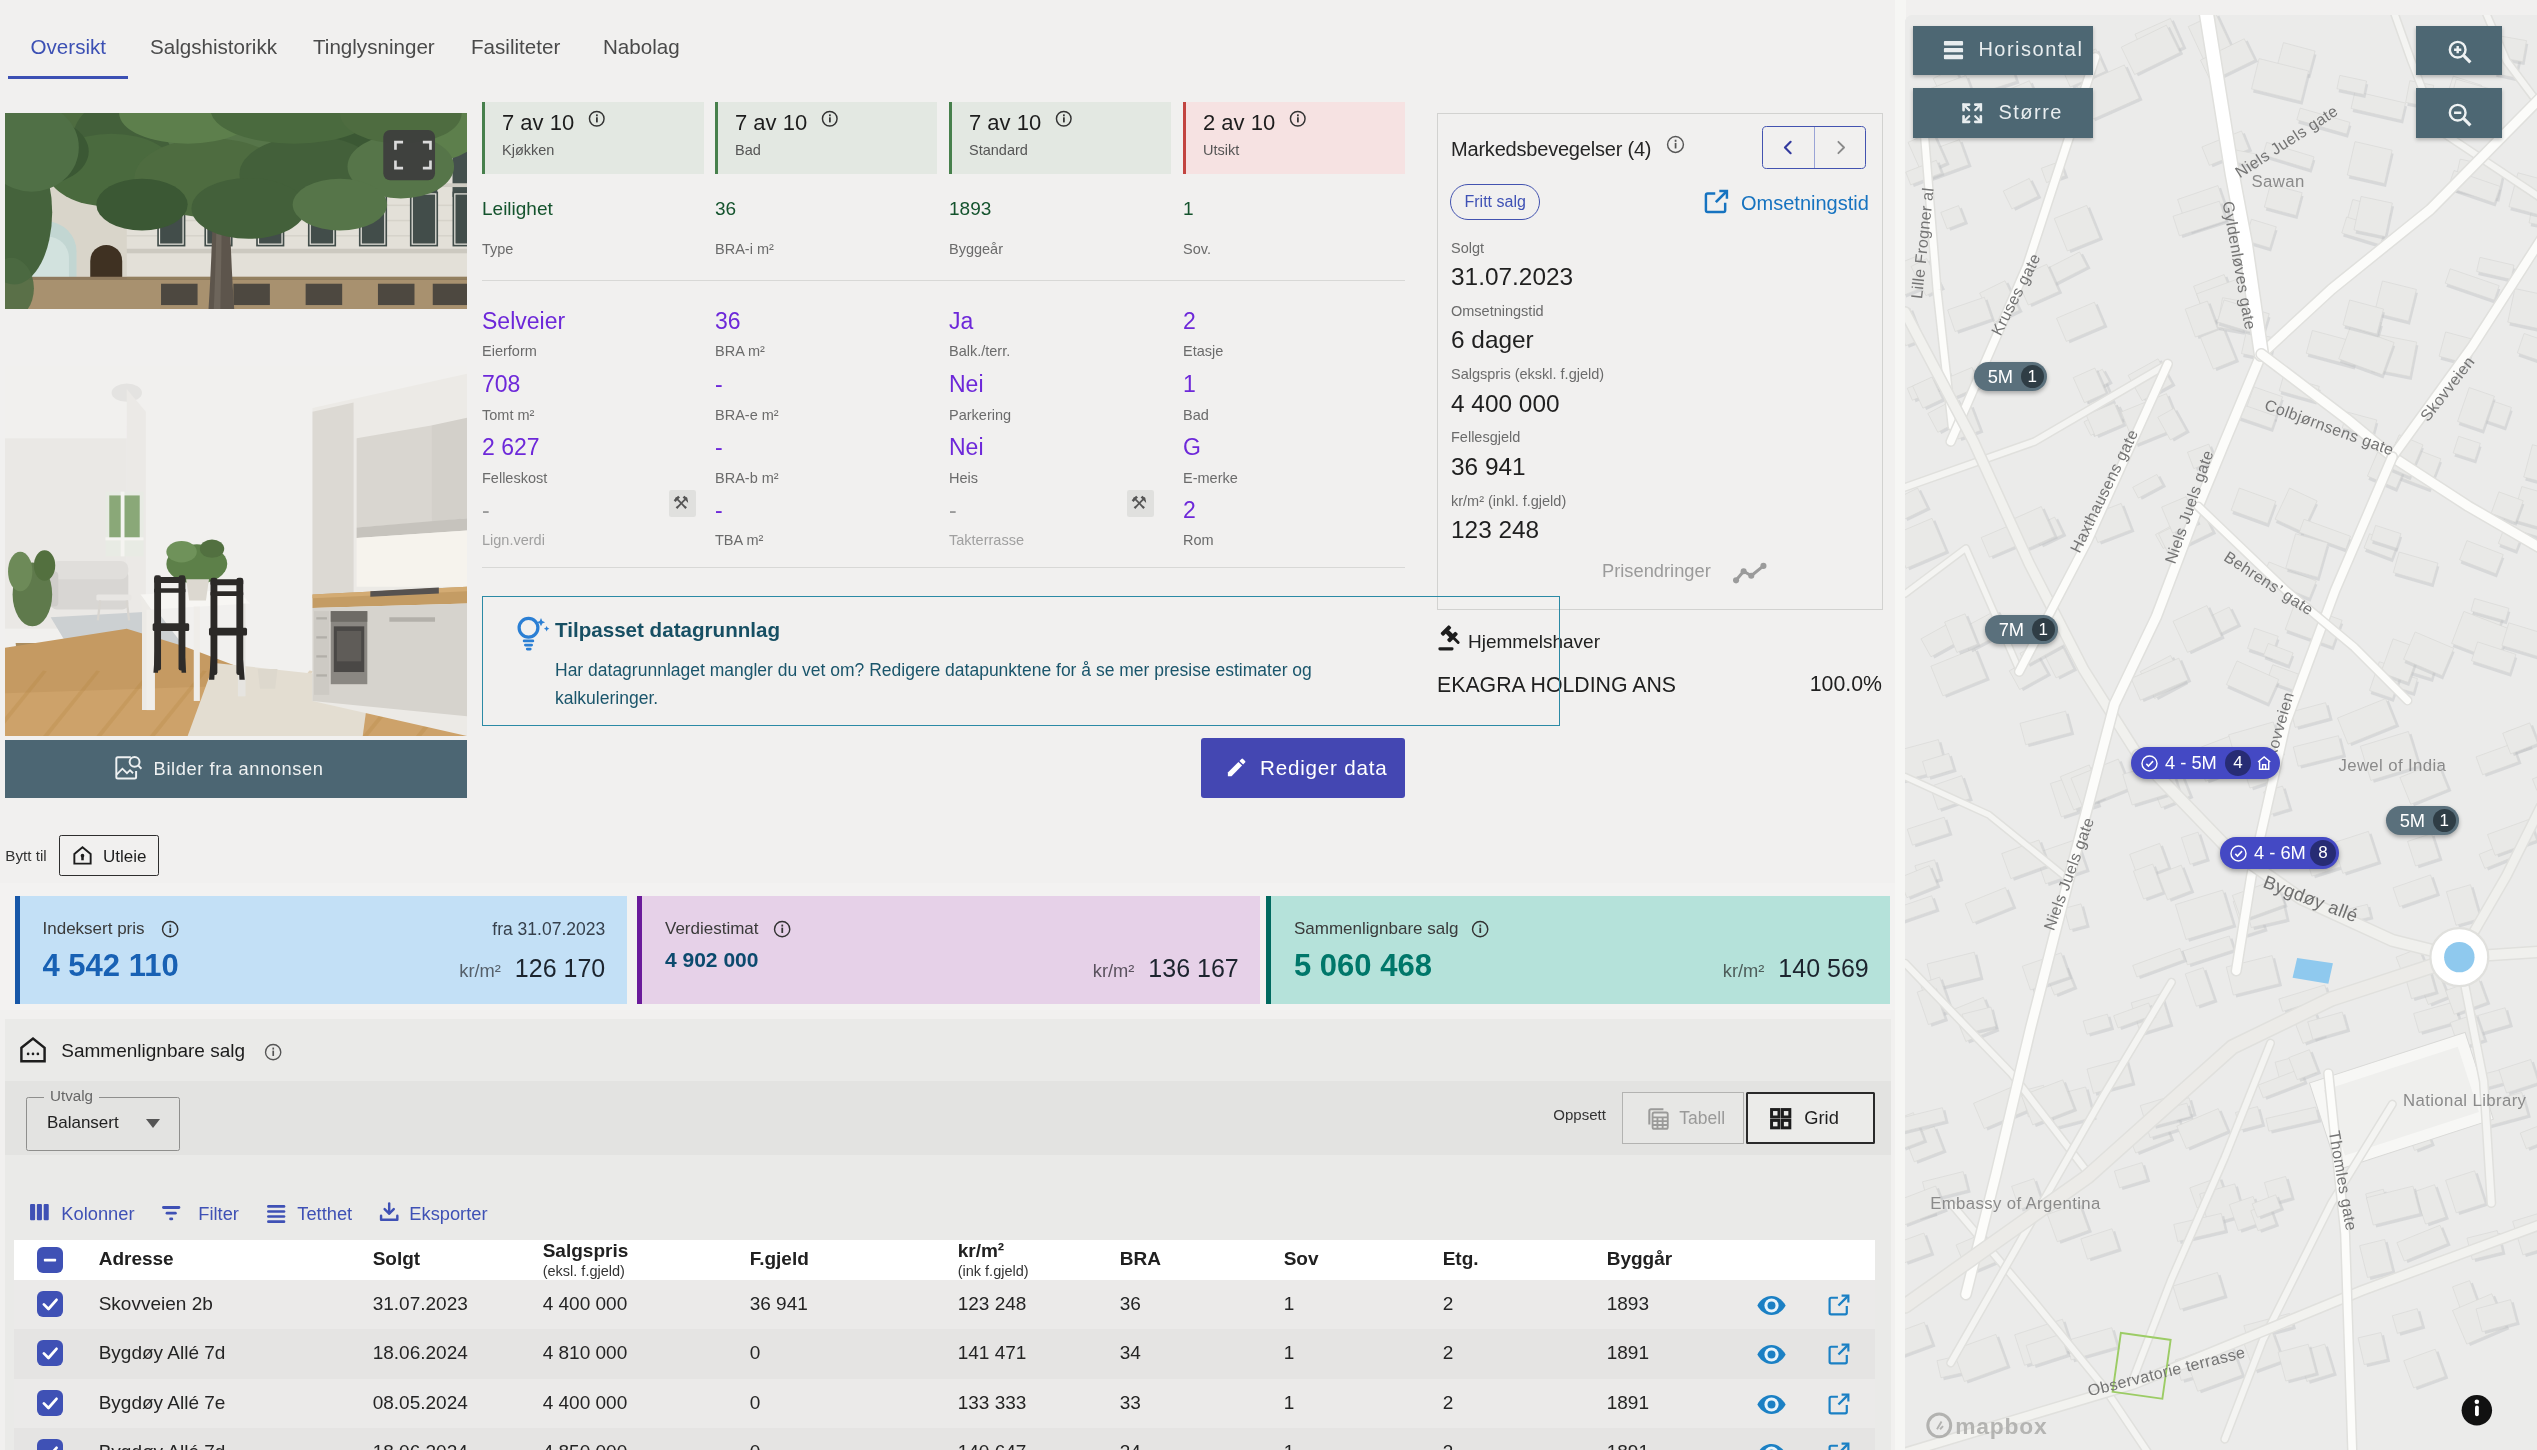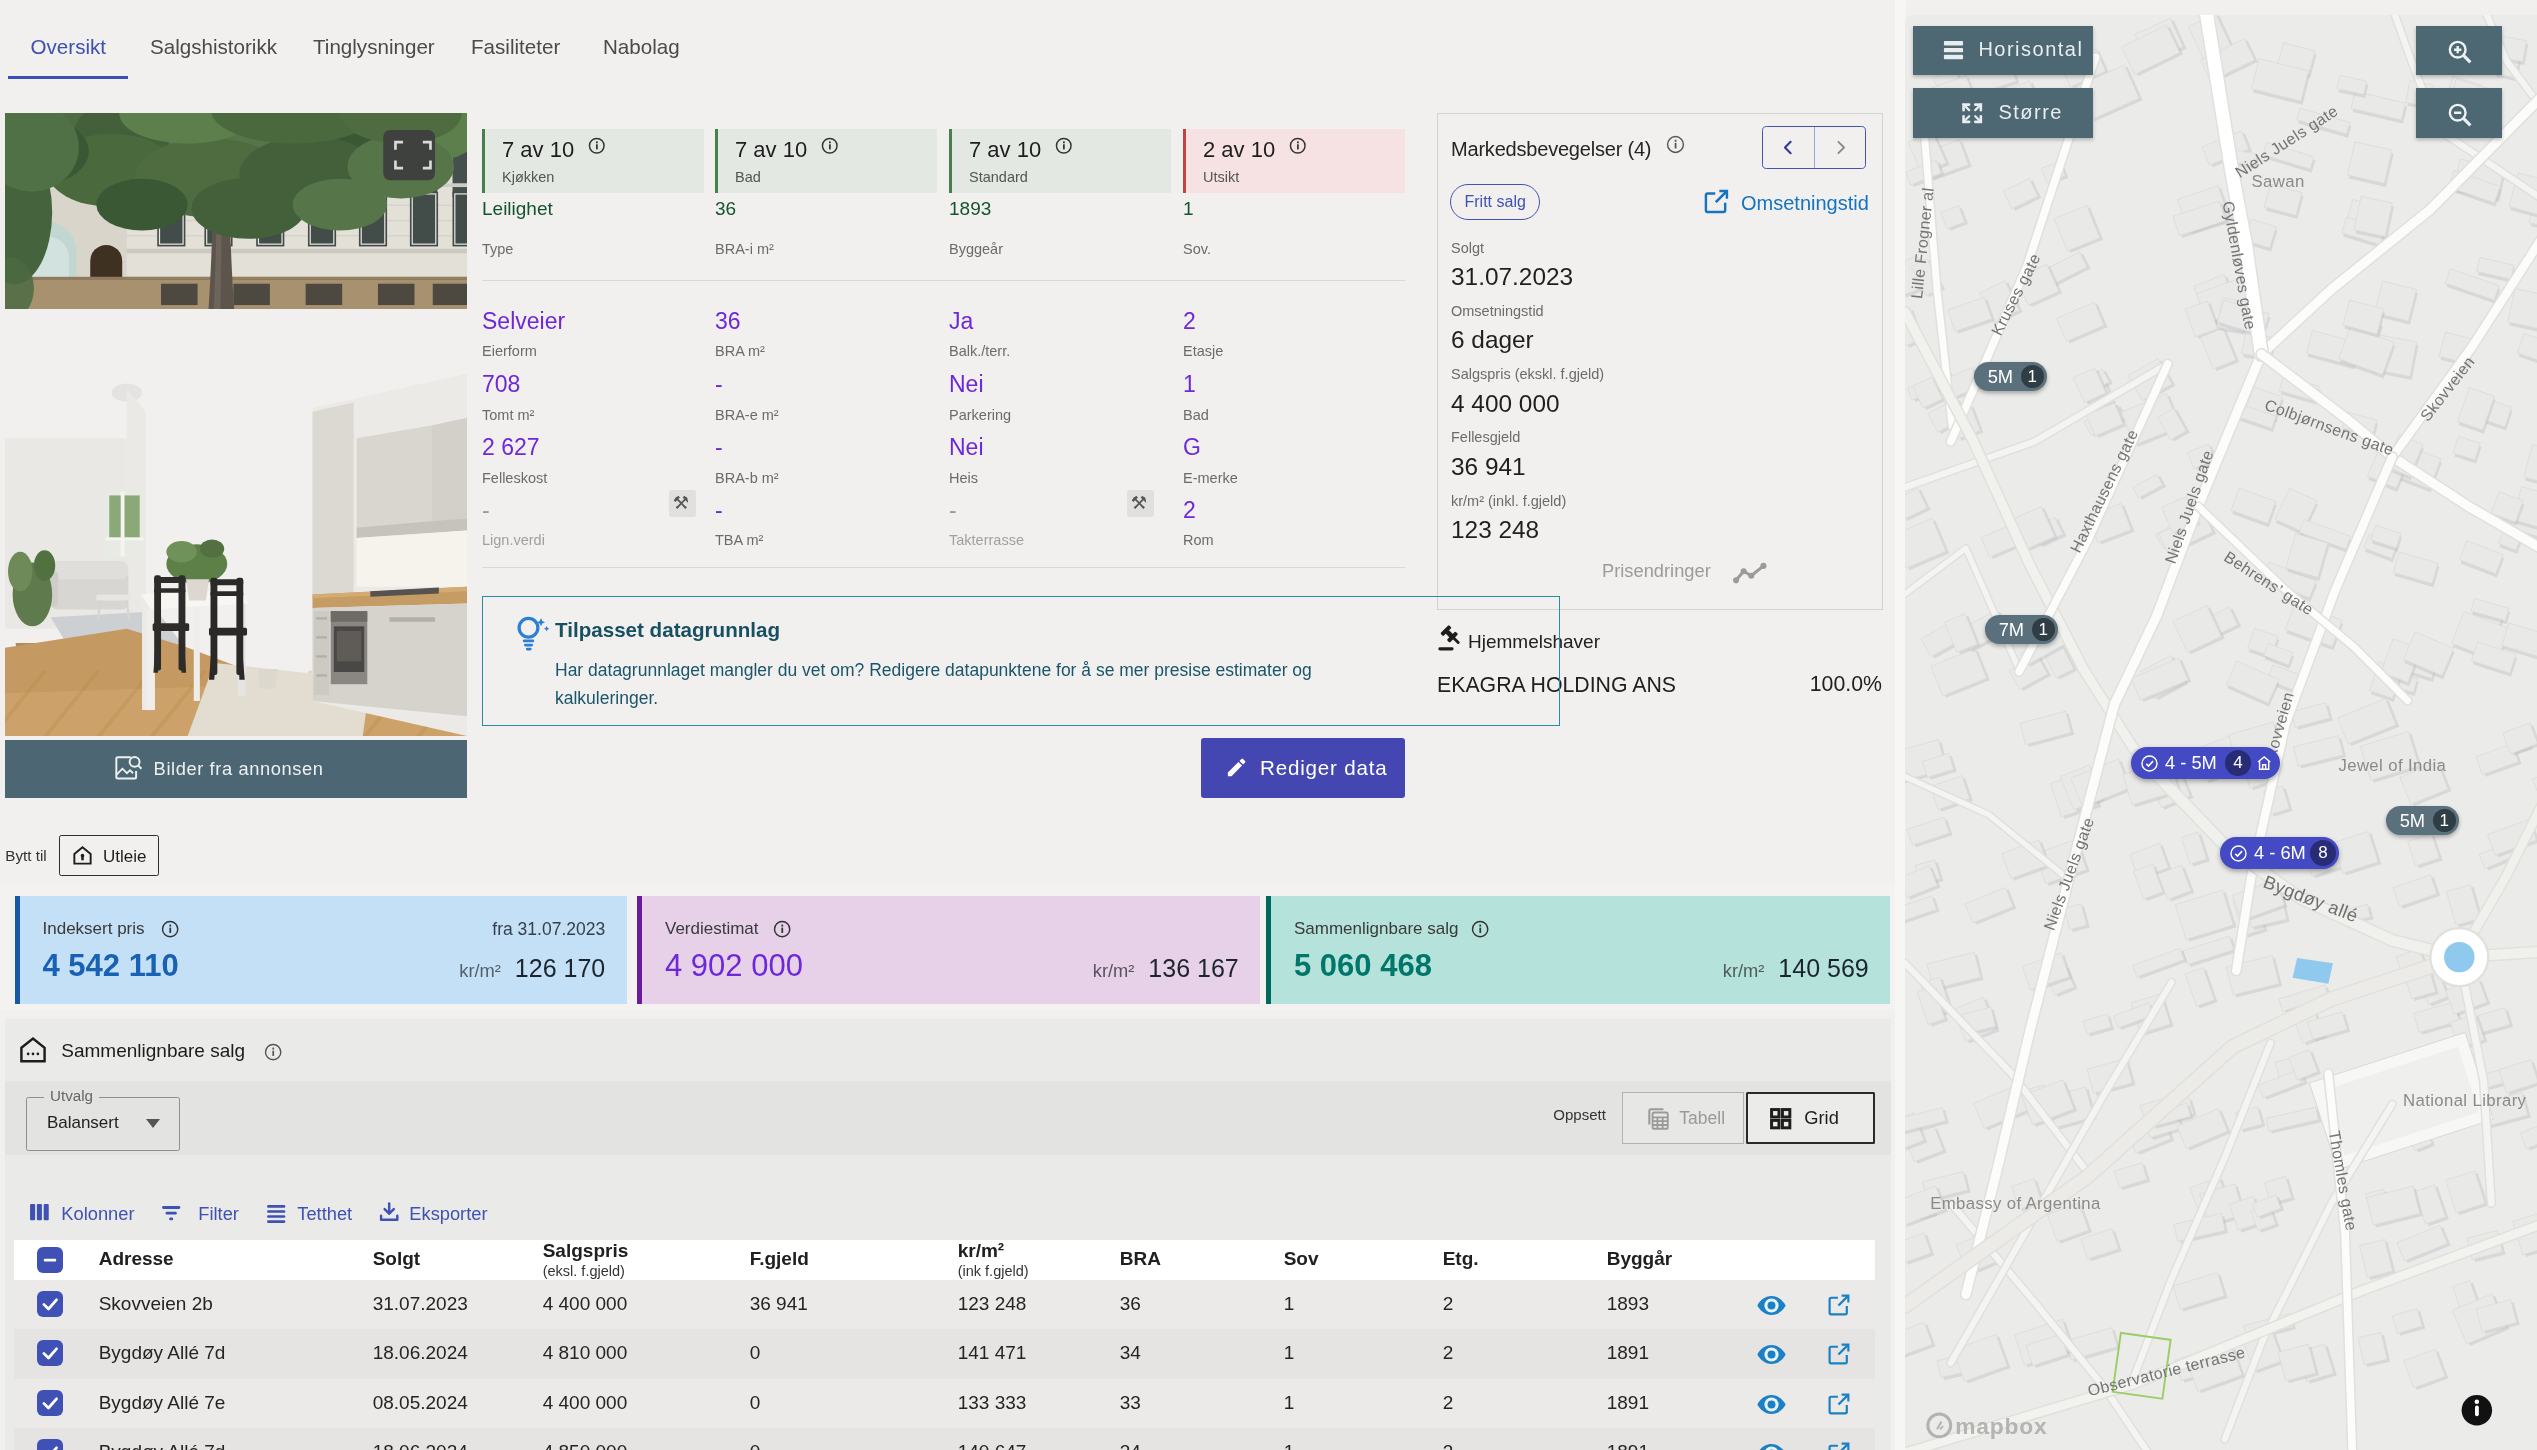--- a/index.html
+++ b/index.html
@@ -1,21 +1,21 @@
 <!DOCTYPE html>
 <html style="font-size:12.2px"><head>
 <meta charset="utf-8">
 <style>
 *{margin:0;padding:0;box-sizing:border-box}
 html,body{width:2538px;height:1450px}
 body{background:#f1f0ef;font-family:"Liberation Sans",sans-serif;position:relative;overflow:hidden;color:#2a2a2a}
 .abs{position:absolute;white-space:nowrap}
 .lbl{color:#6b6b6b;font-size:14.5px !important}
 svg{display:block}
-.rbox{top:129px;width:222px;height:64px;padding:7.6px 0 0 17px}
+.rbox{top:102px;width:222px;height:72px;padding:7.6px 0 0 17px}
 .rv{font-size:22px;color:#1d1d1d}
 .rv svg{display:inline-block;vertical-align:2.3px;margin-left:7.6px}
 .rl{font-size:14.5px;color:#555;margin-top:6.9px}
 .gv1{font-size:19px;color:#14532d}
 .gv{font-size:23px;color:#6d28d9}
 .gl{font-size:14.5px;color:#6b6b6b}
 .val{font-size:24.4px;color:#1f1f1f}
 .tool{width:27.4px;height:27.4px;background:#e0e0de;border-radius:2.3px}
 .tool::before{content:"\2692";font-size:18.3px;color:#555;position:absolute;left:3.8px;top:1.5px}
 .cb{width:26px;height:26px;background:#3f51b5;border-radius:6.1px}
@@ -397,21 +397,21 @@
     <div class="abs" style="right:21.3px;top:58px;font-size:25px;color:#1c242e"><span style="font-size:18.3px;color:#555f69">kr/m²</span>&nbsp; 126 170</div>
   </div>
 
   <div class="abs" style="left:637px;top:13px;width:623px;height:108px;background:#e6d1e8;border-left:5.3px solid #6a1b9a">
     <div class="abs" style="left:23px;top:23px;font-size:17px;color:#3a3a3a">Verdiestimat</div>
     <svg class="abs" style="left:131px;top:24.4px" width="18.3" height="18.3" viewBox="0 0 24 24">
         <circle cx="12" cy="12" r="10" fill="none" stroke="#333" stroke-width="1.9"></circle>
         <rect x="11" y="10" width="2.3" height="7" fill="#333"></rect>
         <rect x="11" y="6" width="2.3" height="2.6" fill="#333"></rect>
       </svg>
-    <div class="abs" style="left:23px;top:52px;font-size:31px;font-weight:normal;color:#6d28d9">4 902 000</div>
+    <div class="abs" style="left:23px;top:52px;font-size:21px;font-weight:bold;color:#0c4a6e">4 902 000</div>
     <div class="abs" style="right:21.3px;top:58px;font-size:25px;color:#1c242e"><span style="font-size:18.3px;color:#5a525e">kr/m²</span>&nbsp; 136 167</div>
   </div>
 
   <div class="abs" style="left:1266px;top:13px;width:624px;height:108px;background:#b5e2da;border-left:5.3px solid #00695f">
     <div class="abs" style="left:23px;top:23px;font-size:17px;color:#3a3a3a">Sammenlignbare salg</div>
     <svg class="abs" style="left:200px;top:24.4px" width="18.3" height="18.3" viewBox="0 0 24 24">
         <circle cx="12" cy="12" r="10" fill="none" stroke="#333" stroke-width="1.9"></circle>
         <rect x="11" y="10" width="2.3" height="7" fill="#333"></rect>
         <rect x="11" y="6" width="2.3" height="2.6" fill="#333"></rect>
       </svg>

